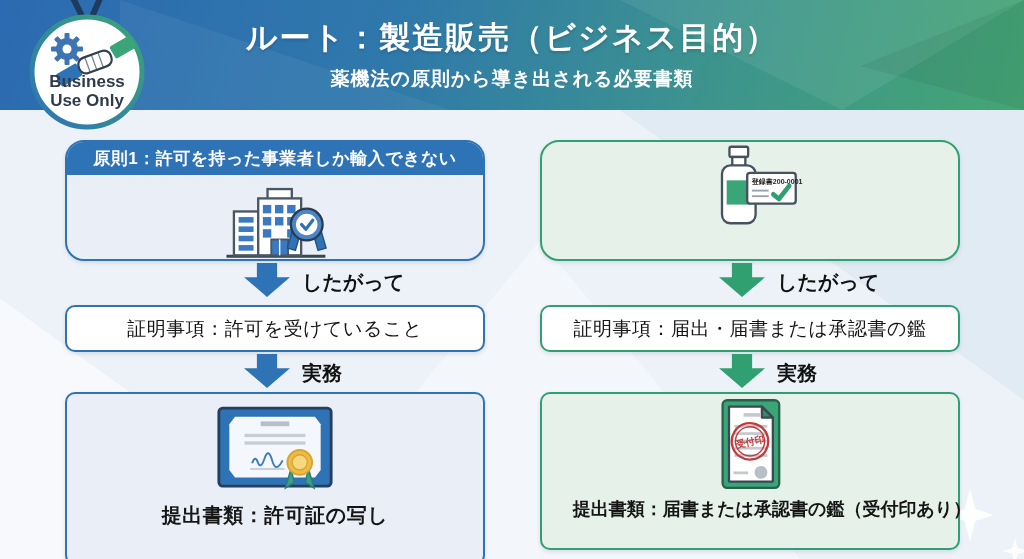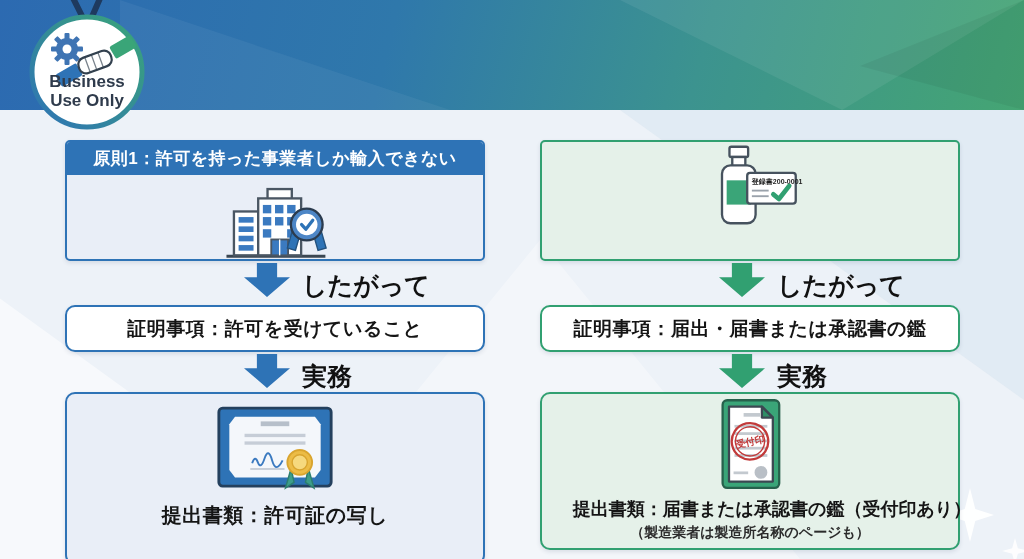--- a/index.html
+++ b/index.html
@@ -19,40 +19,40 @@
   .title{margin-top:17px;font-size:31px;font-weight:bold;letter-spacing:2px;text-shadow:0 2px 3px rgba(0,0,0,0.15);}
   .subtitle{margin-top:7px;font-size:19px;font-weight:bold;letter-spacing:1px;}
   
   .badge{position:absolute;left:17px;top:0;width:138px;height:134px;z-index:4;}
   
   .col{position:absolute;top:140px;width:420px;z-index:3;}
   .col-left{left:65px;--ac:#2e73b6;--acdark:#24527e;--body:#e9eef7;}
   .col-right{left:540px;--ac:#31a071;--acdark:#236e4e;--body:#e5f1e9;}
   .principle-box{
     position:absolute;top:0;left:0;width:100%;height:121px;box-sizing:border-box;
-    border:2.5px solid var(--ac);border-radius:5px;background:var(--body);
+    border:2.5px solid var(--ac);border-radius:19px;background:var(--body);
     overflow:hidden;box-shadow:0 2px 4px rgba(40,60,90,0.12);
   }
   .principle-head{
     height:33px;line-height:33px;background:var(--ac);color:#fff;
     font-weight:bold;font-size:17px;text-align:center;letter-spacing:0.5px;
   }
   .principle-body{height:85px;display:flex;align-items:center;justify-content:center;}
   .flow-arrow{
     position:absolute;left:179px;width:46px;height:34px;background:var(--ac);
     clip-path:polygon(28% 0,72% 0,72% 42%,100% 42%,50% 100%,0 42%,28% 42%);
   }
   .arrow1{top:123px;}  .arrow2{top:214px;}
-  .flow-label{position:absolute;left:237px;font-size:25px;font-weight:bold;color:#111;white-space:nowrap;}
+  .flow-label{position:absolute;left:237px;font-size:20px;font-weight:bold;color:#111;white-space:nowrap;}
   .label1{top:129px;}  .label2{top:220px;text-align:right;}
   .statement-box{
     position:absolute;top:165px;left:0;width:100%;height:47px;box-sizing:border-box;
     background:#ffffff;border:2.5px solid var(--ac);border-radius:10px;
     display:flex;align-items:center;justify-content:center;
-    font-size:19px;font-weight:bold;color:#151515;letter-spacing:0.5px;
+    font-size:19px;font-weight:normal;color:#151515;letter-spacing:0.5px;
     box-shadow:0 2px 4px rgba(40,60,90,0.12);
   }
   .result-box{
     position:absolute;top:252px;left:0;width:100%;box-sizing:border-box;
     border:2.5px solid var(--ac);border-radius:10px;background:var(--body);
     display:flex;flex-direction:column;align-items:center;
     box-shadow:0 2px 4px rgba(40,60,90,0.12);
   }
   .col-left  .result-box{height:173px;padding-top:11px;}
   .col-right .result-box{height:158px;padding-top:4px;}
@@ -74,20 +74,24 @@
   <div class="facet" style="left:620px;top:110px;width:404px;height:290px;background:rgba(213,227,239,0.5);clip-path:polygon(0 0,100% 0,100% 100%);"></div>
   <div class="facet" style="left:280px;top:240px;width:520px;height:319px;background:rgba(255,255,255,0.35);clip-path:polygon(0 100%,50% 0,100% 100%);"></div>
 
   <div class="sparkle" style="left:946px;top:488px;width:48px;height:54px;opacity:0.95;"></div>
   <div class="sparkle" style="left:1002px;top:538px;width:26px;height:26px;opacity:0.85;"></div>
 
   <div class="header-band">
     <div class="hfacet" style="left:620px;top:0;width:404px;height:110px;background:rgba(255,255,255,0.07);clip-path:polygon(0 0,100% 0,55% 100%);"></div>
     <div class="hfacet" style="left:120px;top:0;width:330px;height:110px;background:rgba(255,255,255,0.05);clip-path:polygon(0 0,100% 100%,0 100%);"></div>
     <div class="hfacet" style="left:860px;top:0;width:164px;height:110px;background:rgba(0,0,0,0.05);clip-path:polygon(100% 0,100% 100%,0 60%);"></div>
+    <div class="header-text">
+      <div class="title">ルート：製造販売（ビジネス目的）</div>
+      <div class="subtitle">薬機法の原則から導き出される必要書類</div>
+    </div>
   </div>
 
   <svg class="badge" viewBox="0 0 138 134">
     <defs>
       <linearGradient id="ringGrad" x1="0" y1="1" x2="1" y2="0">
         <stop offset="0" stop-color="#2e73b6"></stop>
         <stop offset="1" stop-color="#3aa578"></stop>
       </linearGradient>
     </defs>
     <g>
@@ -225,17 +229,16 @@
         <rect x="29" y="61" width="36" height="3" fill="#c3c9cf"></rect>
         <g transform="translate(46,47) rotate(-12)">
           <circle r="20" fill="none" stroke="#c23a3a" stroke-width="2.5"></circle>
           <circle r="16" fill="none" stroke="#c23a3a" stroke-width="1.5"></circle>
           <text x="0" y="4" text-anchor="middle" font-size="10.5" font-weight="bold" fill="#c23a3a">受付印</text>
         </g>
         <rect x="28" y="80" width="16" height="3" fill="#c3c9cf"></rect>
         <circle cx="58" cy="81" r="7" fill="#b9bfc6"></circle>
       </svg>
       <div class="result-text">提出書類：届書または承認書の鑑（受付印あり）</div>
-      <div class="result-note">（製造業者は製造所名称のページも）</div>
     </div>
   </div>
 
 </div>
 
 </body></html>

